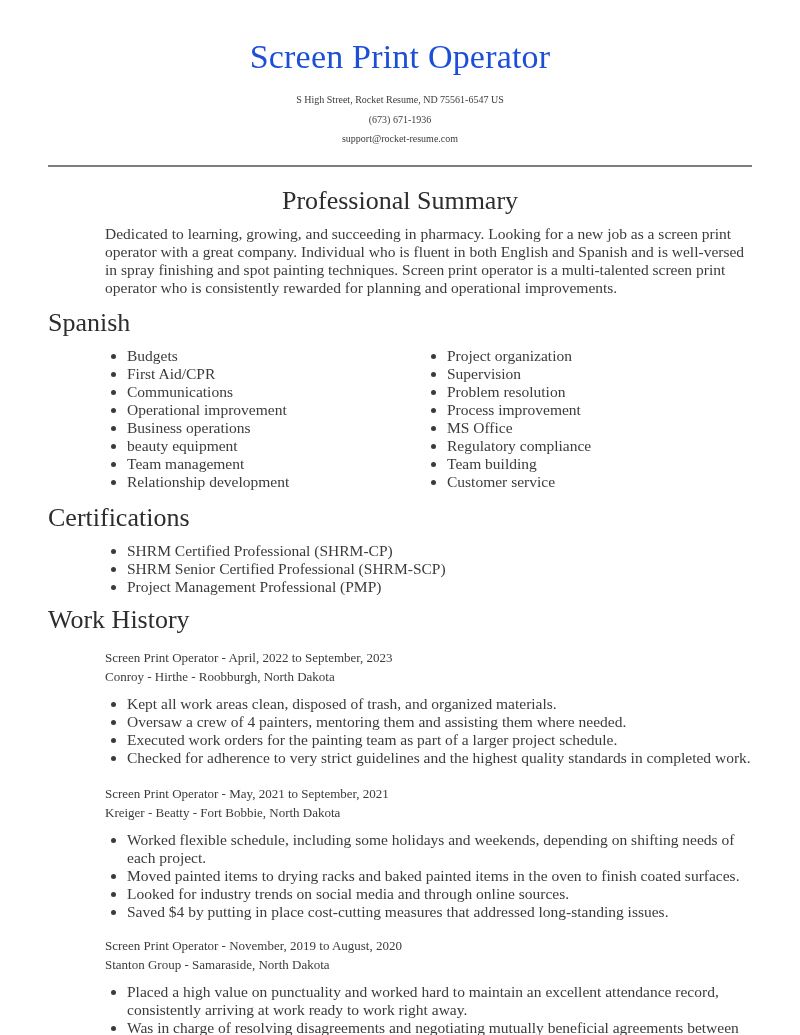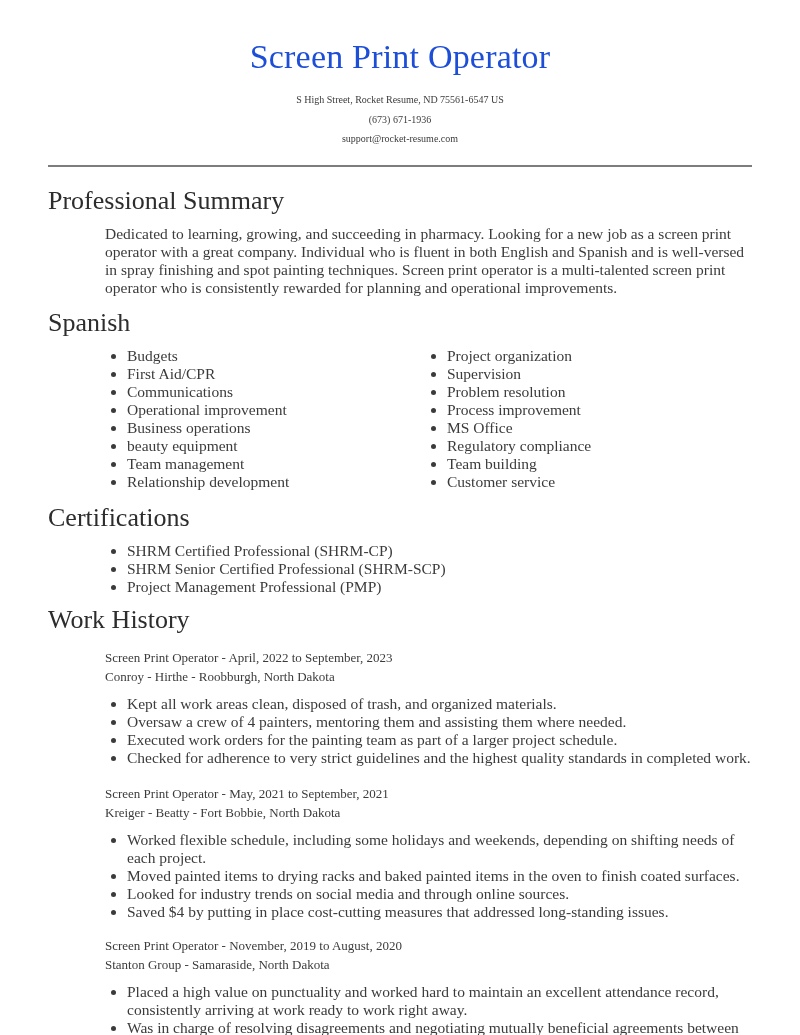--- a/index.html
+++ b/index.html
@@ -41,21 +41,21 @@
     margin: 16px 0 0 0;
   }
   
   h2.section-heading {
     font-size: 26px;
     line-height: 32px;
     font-weight: 400;
     color: #2d2d2d;
     margin: 0;
   }
-  .sec-summary h2 { margin-top: 18px; }
+  .sec-summary h2 { margin-top: 18px; text-align: center; }
   .sec-skills h2 { margin-top: 10px; }
   .sec-certs h2 { margin-top: 8px; }
   .sec-work h2 { margin-top: 8px; }
 
   p.summary-text {
     margin: 8px 0 0 57px;
     width: 647px;
     box-sizing: border-box;
   }
   

